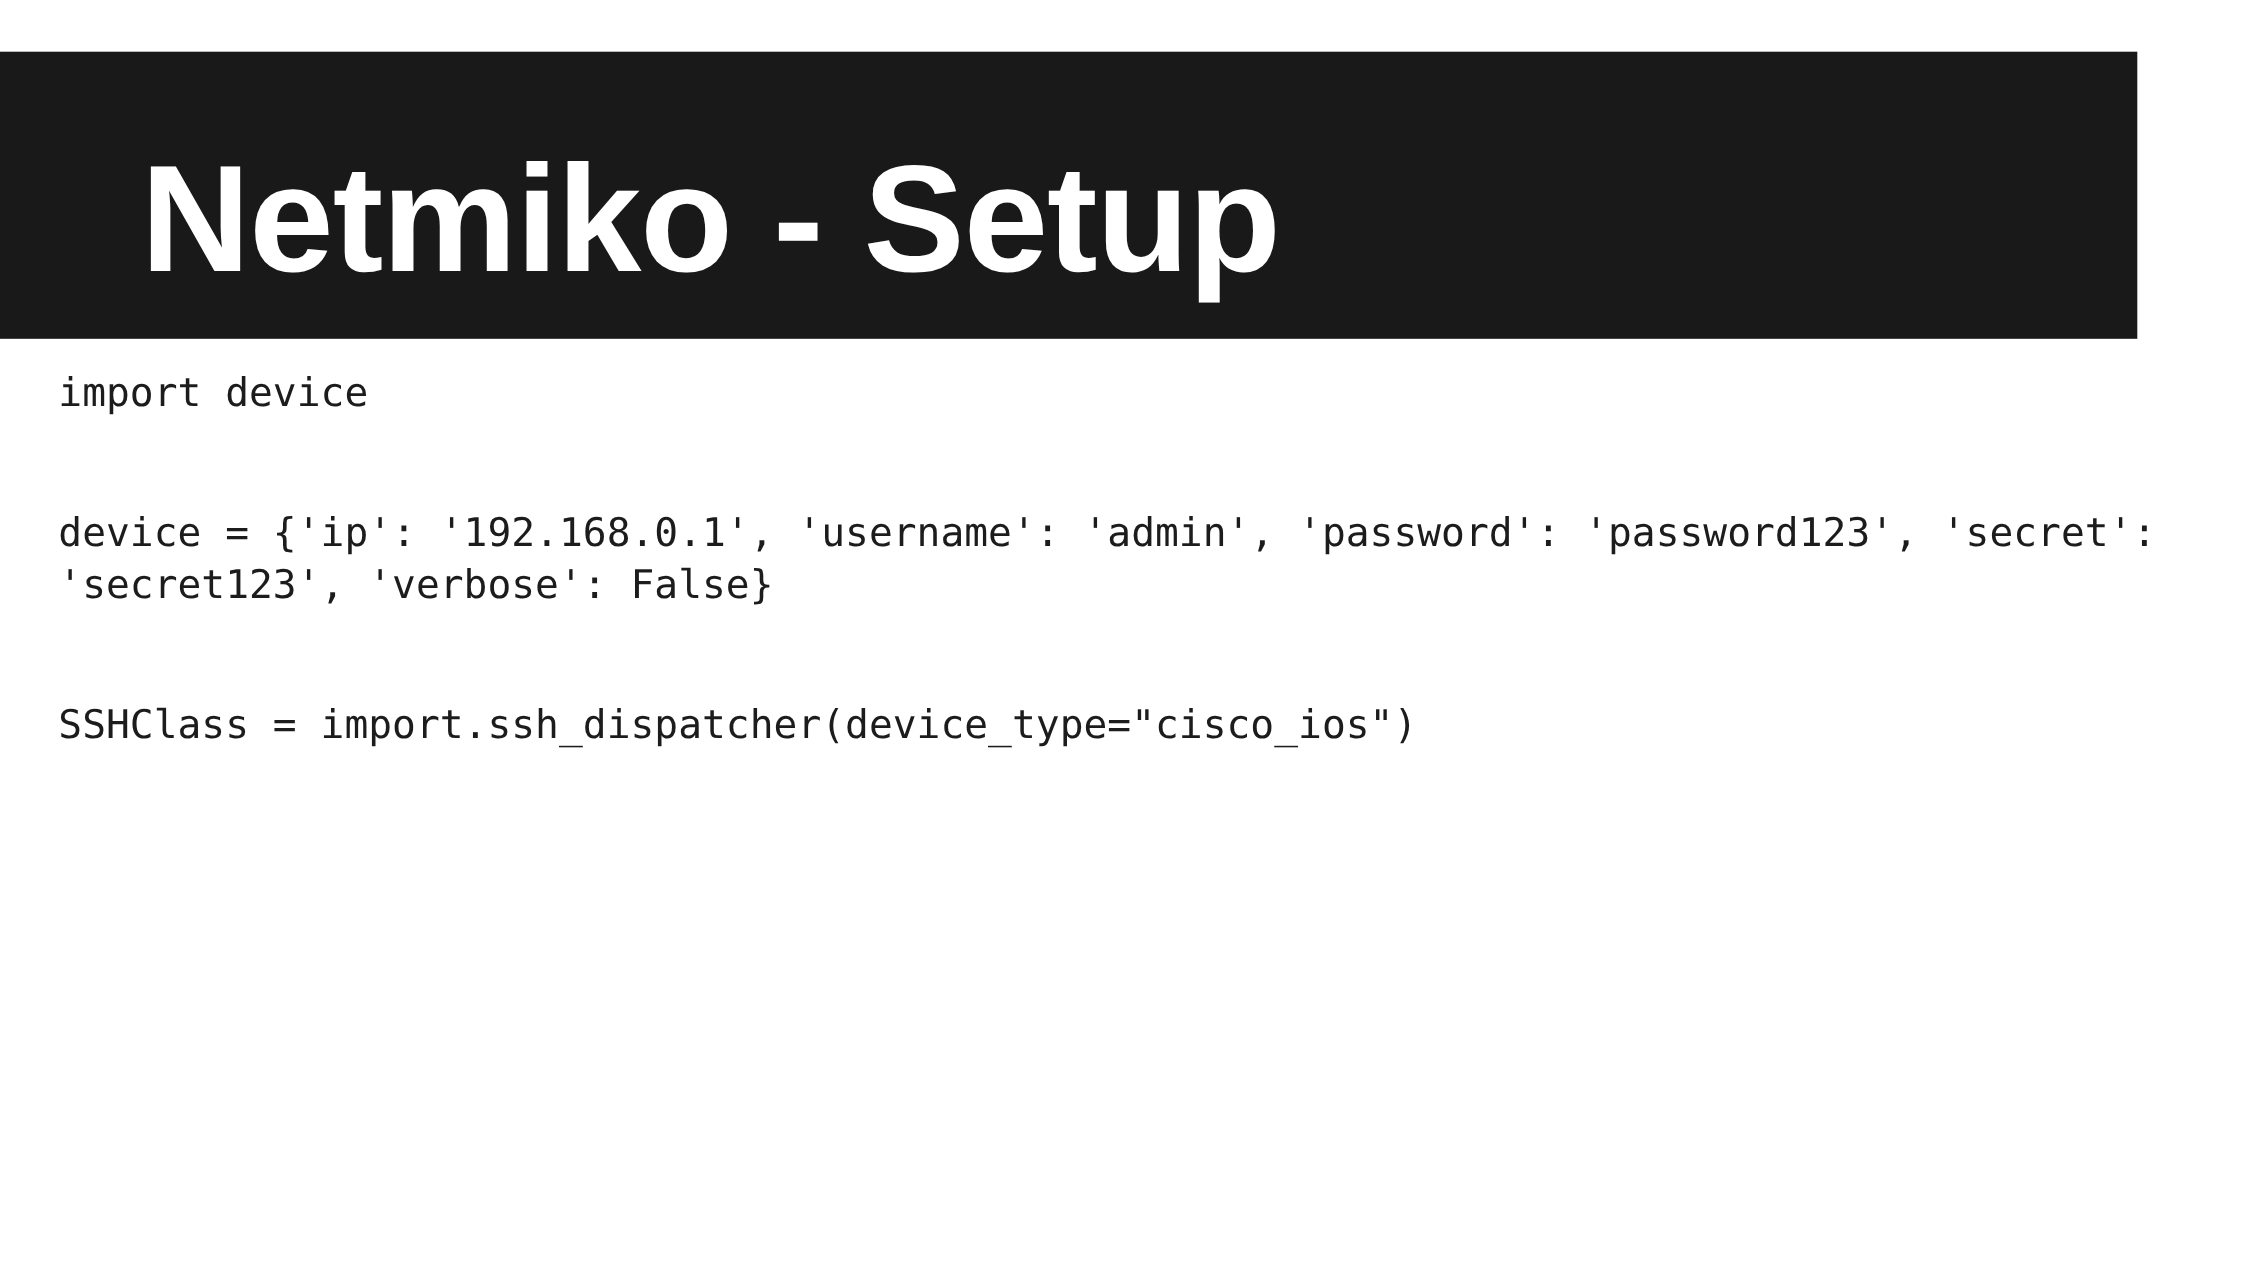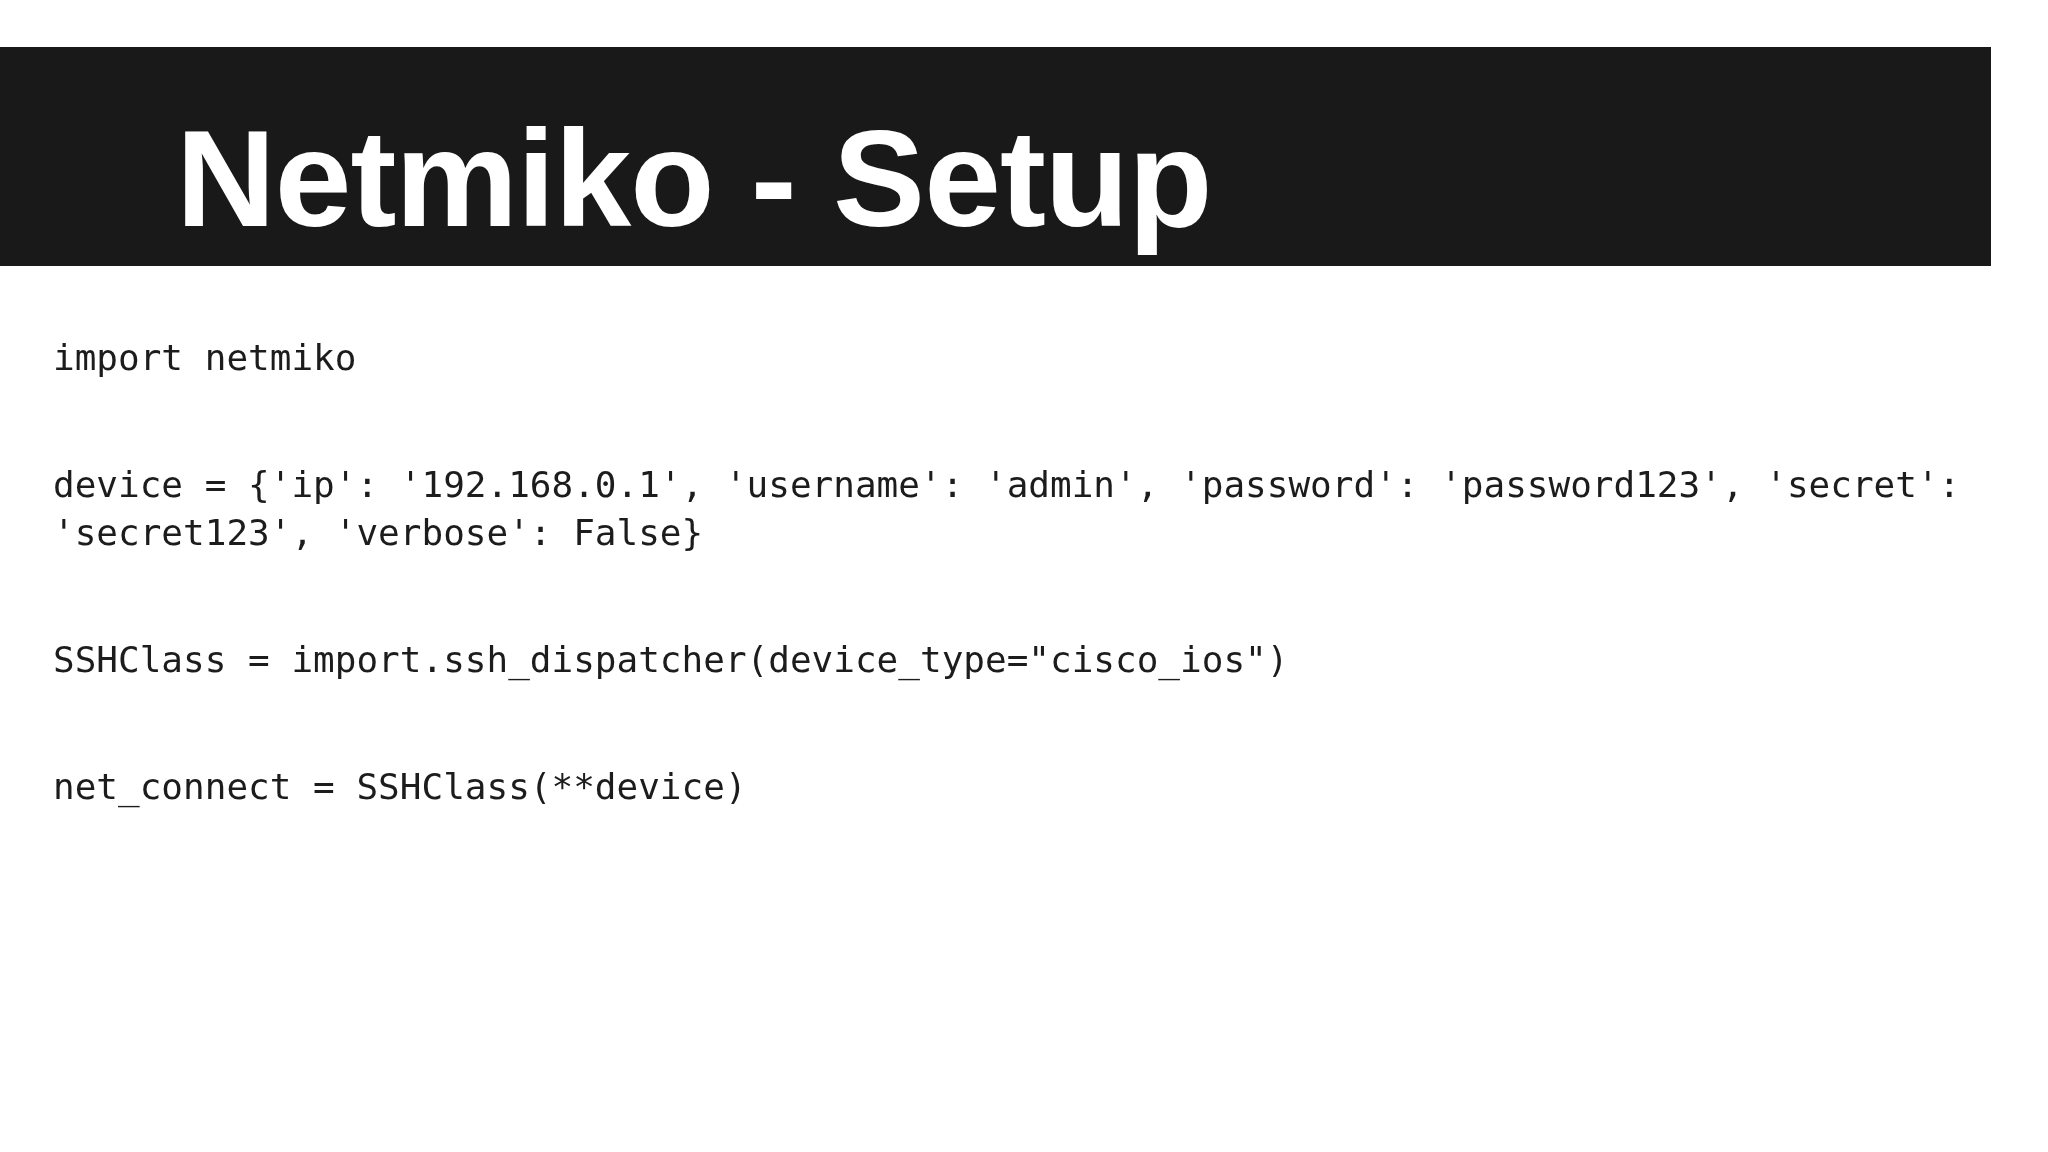--- a/index.html
+++ b/index.html
@@ -17,25 +17,24 @@
   .slide {
     position: absolute;
     inset: 0;
     background: var(--body-bg, #ffffff);
   }
   .header-bar {
     position: absolute;
     left: 0;
     top: 47px;
     width: 1943px;
-    height: 219px;
+    height: 261px;
     background: var(--header-bg, #191919);
     display: flex;
     align-items: center;
-    padding-left: 48px;
   }
   .slide-title {
     color: var(--header-text, #ffffff);
     font-family: "Liberation Sans", sans-serif;
     font-weight: bold;
     font-size: 138px;
     letter-spacing: -1px;
     padding-left: 128px;
     transform: translateY(22px);
     white-space: nowrap;
@@ -59,19 +58,18 @@
 </head>
 <body>
 
 <div class="slide">
 
   <div class="header-bar">
     <div class="slide-title">Netmiko - Setup</div>
   </div>
 
   <div class="code-block">
-    <div class="code-line">import netmiko</div>
+    <div class="code-line">import device</div>
     <div class="code-line">device = {'ip': '192.168.0.1', 'username': 'admin', 'password': 'password123', 'secret': 'secret123', 'verbose': False}</div>
     <div class="code-line">SSHClass = import.ssh_dispatcher(device_type="cisco_ios")</div>
-    <div class="code-line">net_connect = SSHClass(**device)</div>
   </div>
 
 </div>
 
 </body></html>

